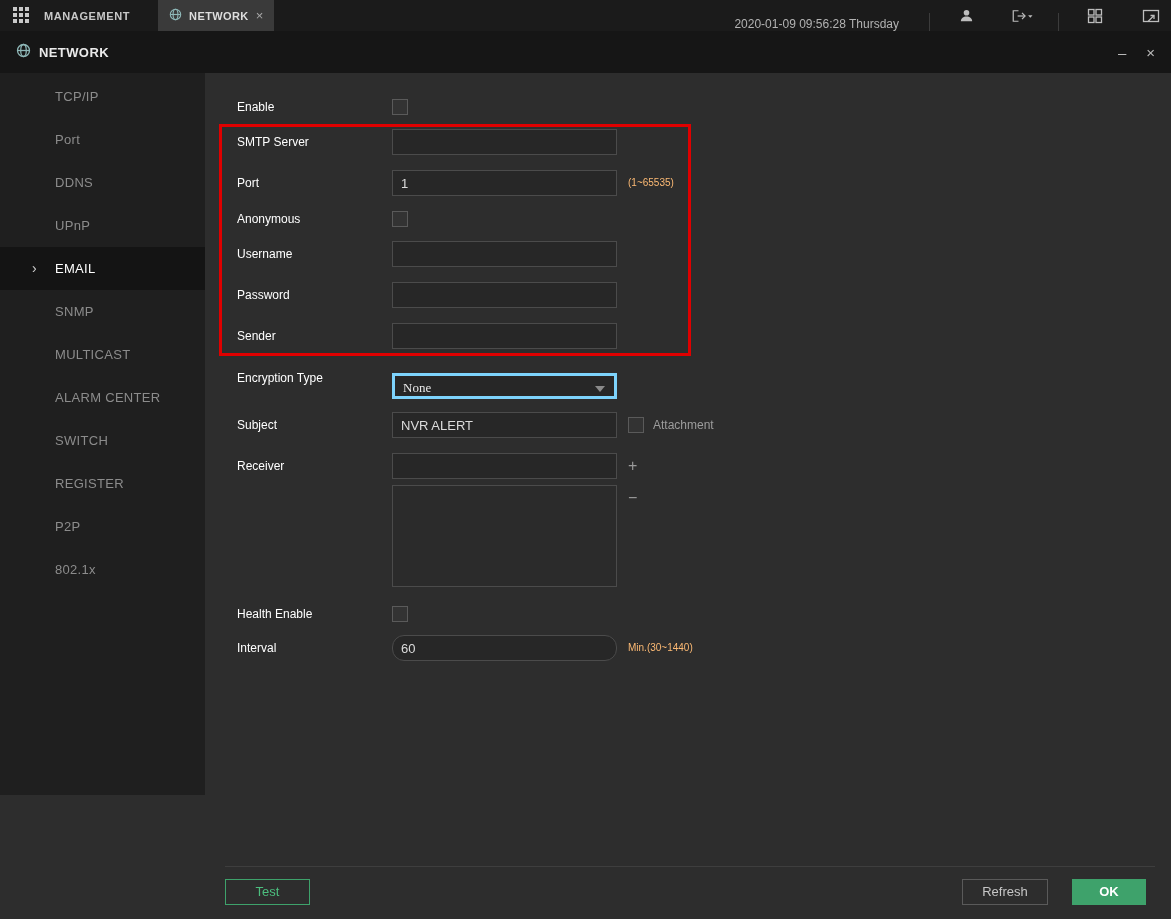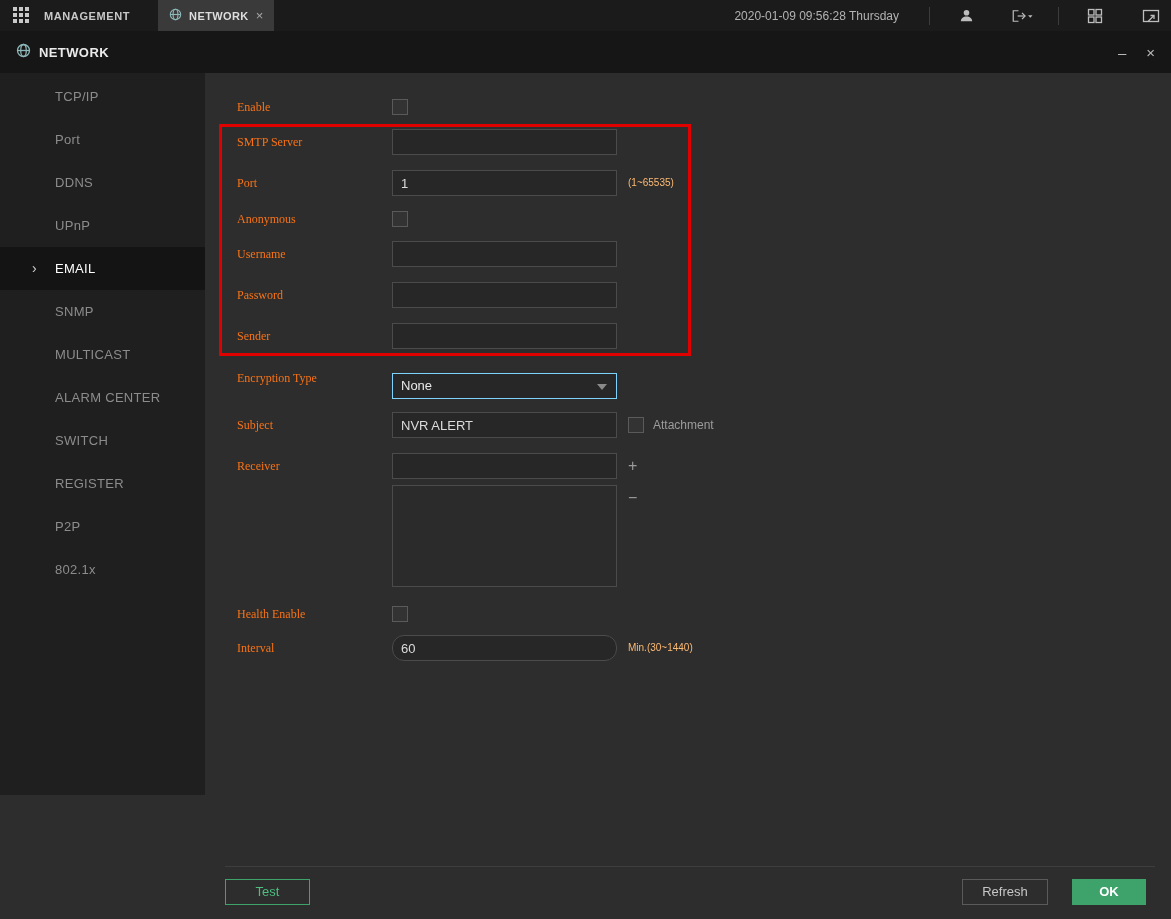--- a/index.html
+++ b/index.html
@@ -8,21 +8,21 @@
 
   
   #topbar { height:31px; background:#1b1b1b; display:flex; align-items:center; }
   .apps-grid { width:17px; height:17px; margin:0 14px 0 13px; display:grid;
                grid-template-columns:repeat(3,4px); grid-template-rows:repeat(3,4px); gap:2px; }
   .apps-grid i { background:#c9c9c9; display:block; }
   .mgmt-label { color:#c9c9c9; font-size:11px; font-weight:bold; letter-spacing:.6px; margin-right:28px; }
   .tab { height:31px; background:#3a3a3a; display:flex; align-items:center; gap:7px; padding:0 11px; cursor:default; }
   .tab-label { color:#dedede; font-size:11px; font-weight:bold; letter-spacing:.4px; }
   .tab-close { color:#a8a8a8; font-size:13px; line-height:1; }
-  .topbar-right { margin-left:auto; display:flex; align-items:center;gap:16px; }
+  .topbar-right { margin-left:auto; display:flex; align-items:flex-end;gap:16px; }
   .datetime { color:#b3b3b3; font-size:12px; margin-right:14px; }
   .tsep { width:1px; height:18px; background:#3c3c3c; }
   .ticon { width:40px; height:31px; display:flex; align-items:center; justify-content:center; cursor:pointer; }
   .ticon svg { display:block; }
 
   
   #titlebar { height:42px; background:#161616; display:flex; align-items:center; padding:0 16px; }
   .win-title { color:#eaeaea; font-size:13px; font-weight:bold; letter-spacing:.4px; margin-left:8px; }
   .win-controls { margin-left:auto; display:flex; align-items:center; gap:20px; }
   .win-btn { color:#b9b9b9; font-size:15px; line-height:1; cursor:pointer; }
@@ -31,30 +31,30 @@
   #main { display:flex; height:722px; }
   #sidebar { width:205px; background:#1f1f1f; padding-top:2px; flex:none; }
   .side-item { height:43px; line-height:43px; padding-left:55px; color:#8c8c8c;
                font-size:13px; position:relative; cursor:pointer; letter-spacing:.3px; }
   .side-item.selected { background:#141414; color:#ffffff; }
   .side-arrow { position:absolute; left:32px; top:0; color:#cfcfcf; font-size:14px; }
 
   #content { position:relative; flex:1; background:#2d2d2d; }
 
   
-  .flabel { position:absolute; left:32px; color:#f97316; font-size:12px; line-height:26px;font-family:Liberation Serif, serif; }
+  .flabel { position:absolute; left:32px; color:#ffffff; font-size:12px; line-height:26px; }
   .finput { position:absolute; left:187px; width:225px; height:26px; background:#272727;
             border:1px solid #4b4b4b; color:#dcdcdc; font-size:13px; padding:0 8px;
             font-family:"Liberation Sans", sans-serif; outline:none; }
   .fcheck { position:absolute; left:187px; width:16px; height:16px; background:#333333;
             border:1px solid #5a5a5a; cursor:pointer; }
   .fhint { position:absolute; left:423px; color:#fdba74; font-size:10px; line-height:26px; }
   .dropdown { position:absolute; left:187px; width:225px; height:26px; background:#272727;
-              border:1px solid #7dd3fc; color:#e8e8e8; font-size:13px; line-height:24px;
-              padding:0 8px; cursor:pointer; }
+              border:3px solid #7dd3fc; color:#e8e8e8; font-size:13px; line-height:24px;
+              padding:0 8px; cursor:pointer;font-family:Liberation Serif, serif; }
   .dd-caret { position:absolute; right:9px; top:10px; width:0; height:0;
               border-left:5px solid transparent; border-right:5px solid transparent;
               border-top:6px solid #8a8a8a; }
   .listbox { position:absolute; left:187px; top:412px; width:225px; height:102px;
              background:#2b2b2b; border:1px solid #4b4b4b; }
   .plusminus { position:absolute; left:423px; color:#9a9a9a; font-size:16px; line-height:26px; cursor:pointer; }
   .attach-check { position:absolute; left:423px; top:344px; width:16px; height:16px;
                   background:#333333; border:1px solid #5a5a5a; cursor:pointer; }
   .attach-label { position:absolute; left:448px; top:339px; color:#9c9c9c; font-size:12px; line-height:26px; }
 

